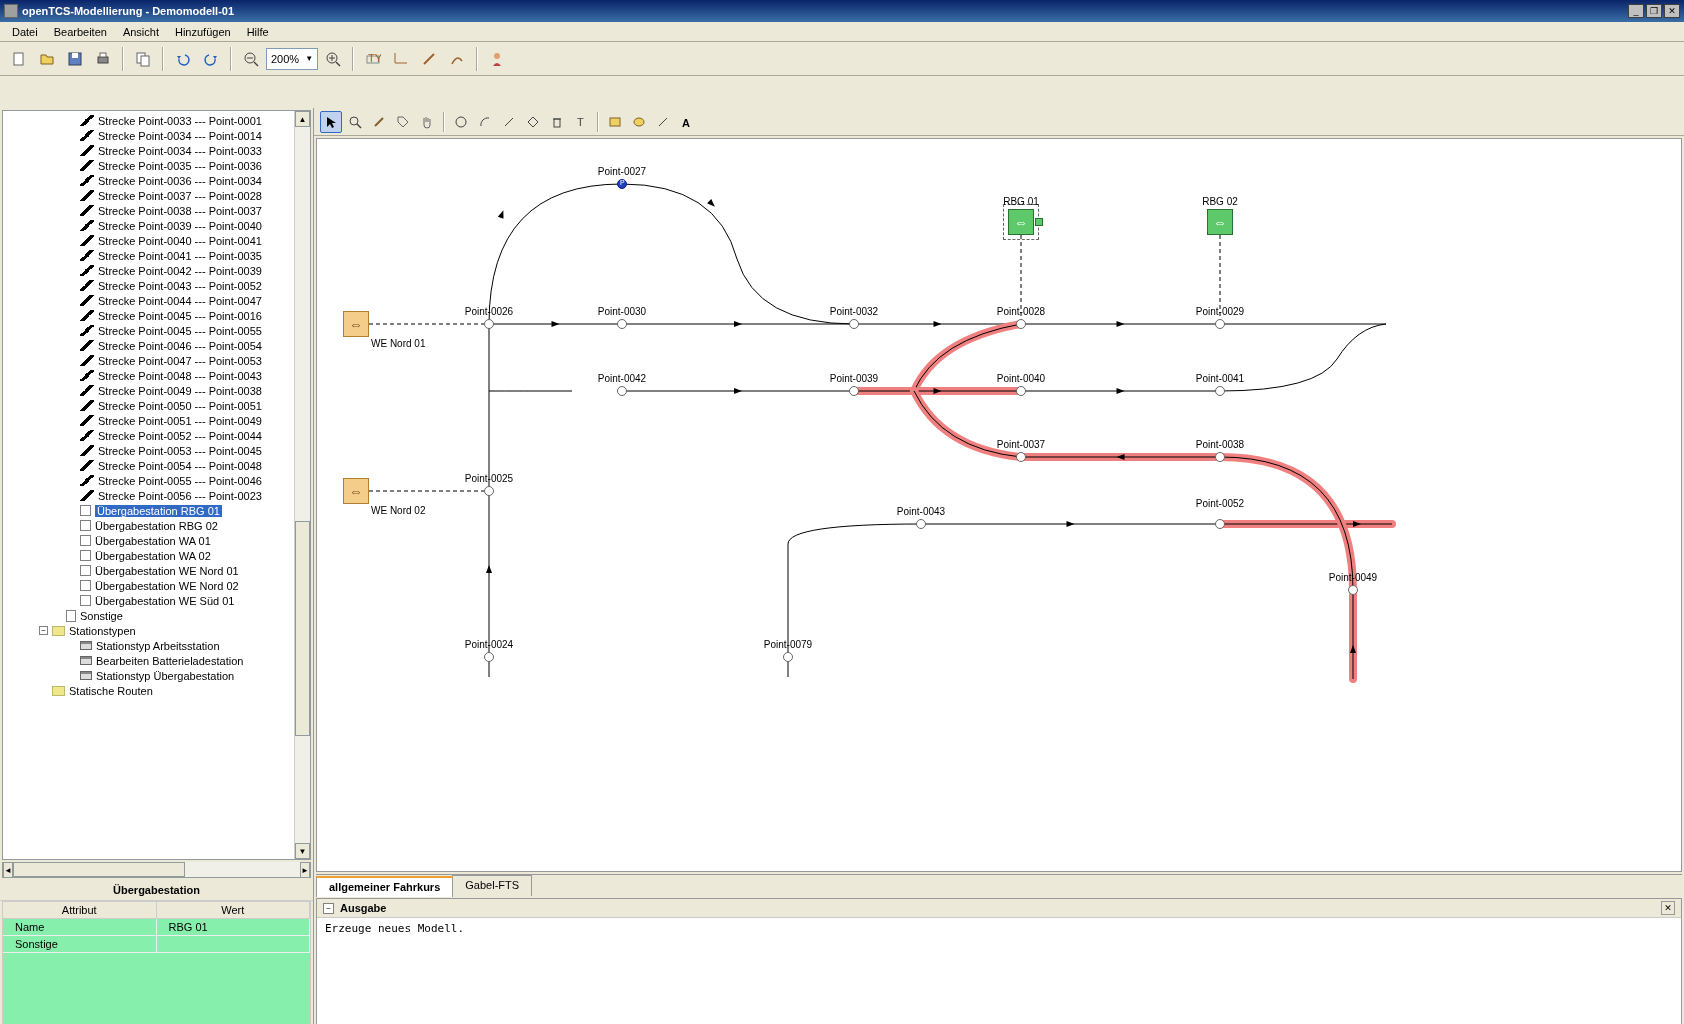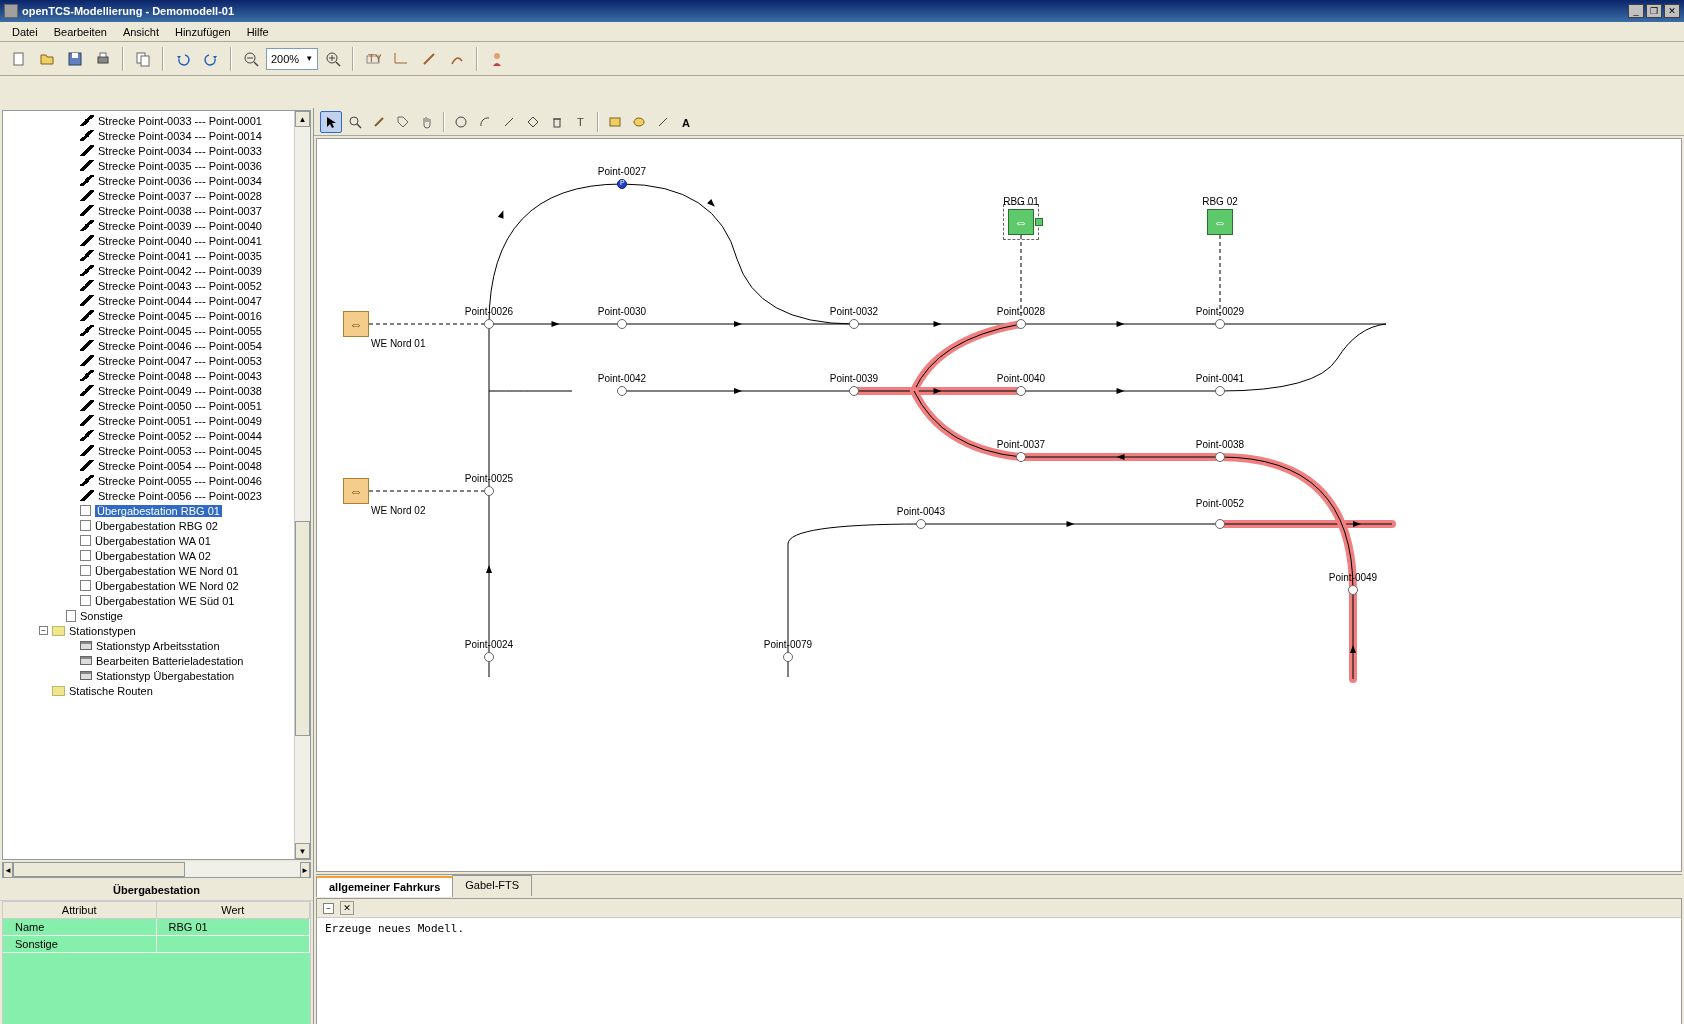--- a/index.html
+++ b/index.html
@@ -665,18 +665,19 @@
     </div>
 
     <div class="tabs">
       <div class="tab active">allgemeiner Fahrkurs</div>
       <div class="tab">Gabel-FTS</div>
     </div>
 
     <div class="output-panel">
       <div class="output-header">
         <div class="exp">−</div>
+        <div class="title">Ausgabe</div>
         <div class="close">✕</div>
       </div>
       <div class="output-body">Erzeuge neues Modell.</div>
     </div>
   </div>
 </div>
 
 </body></html>

